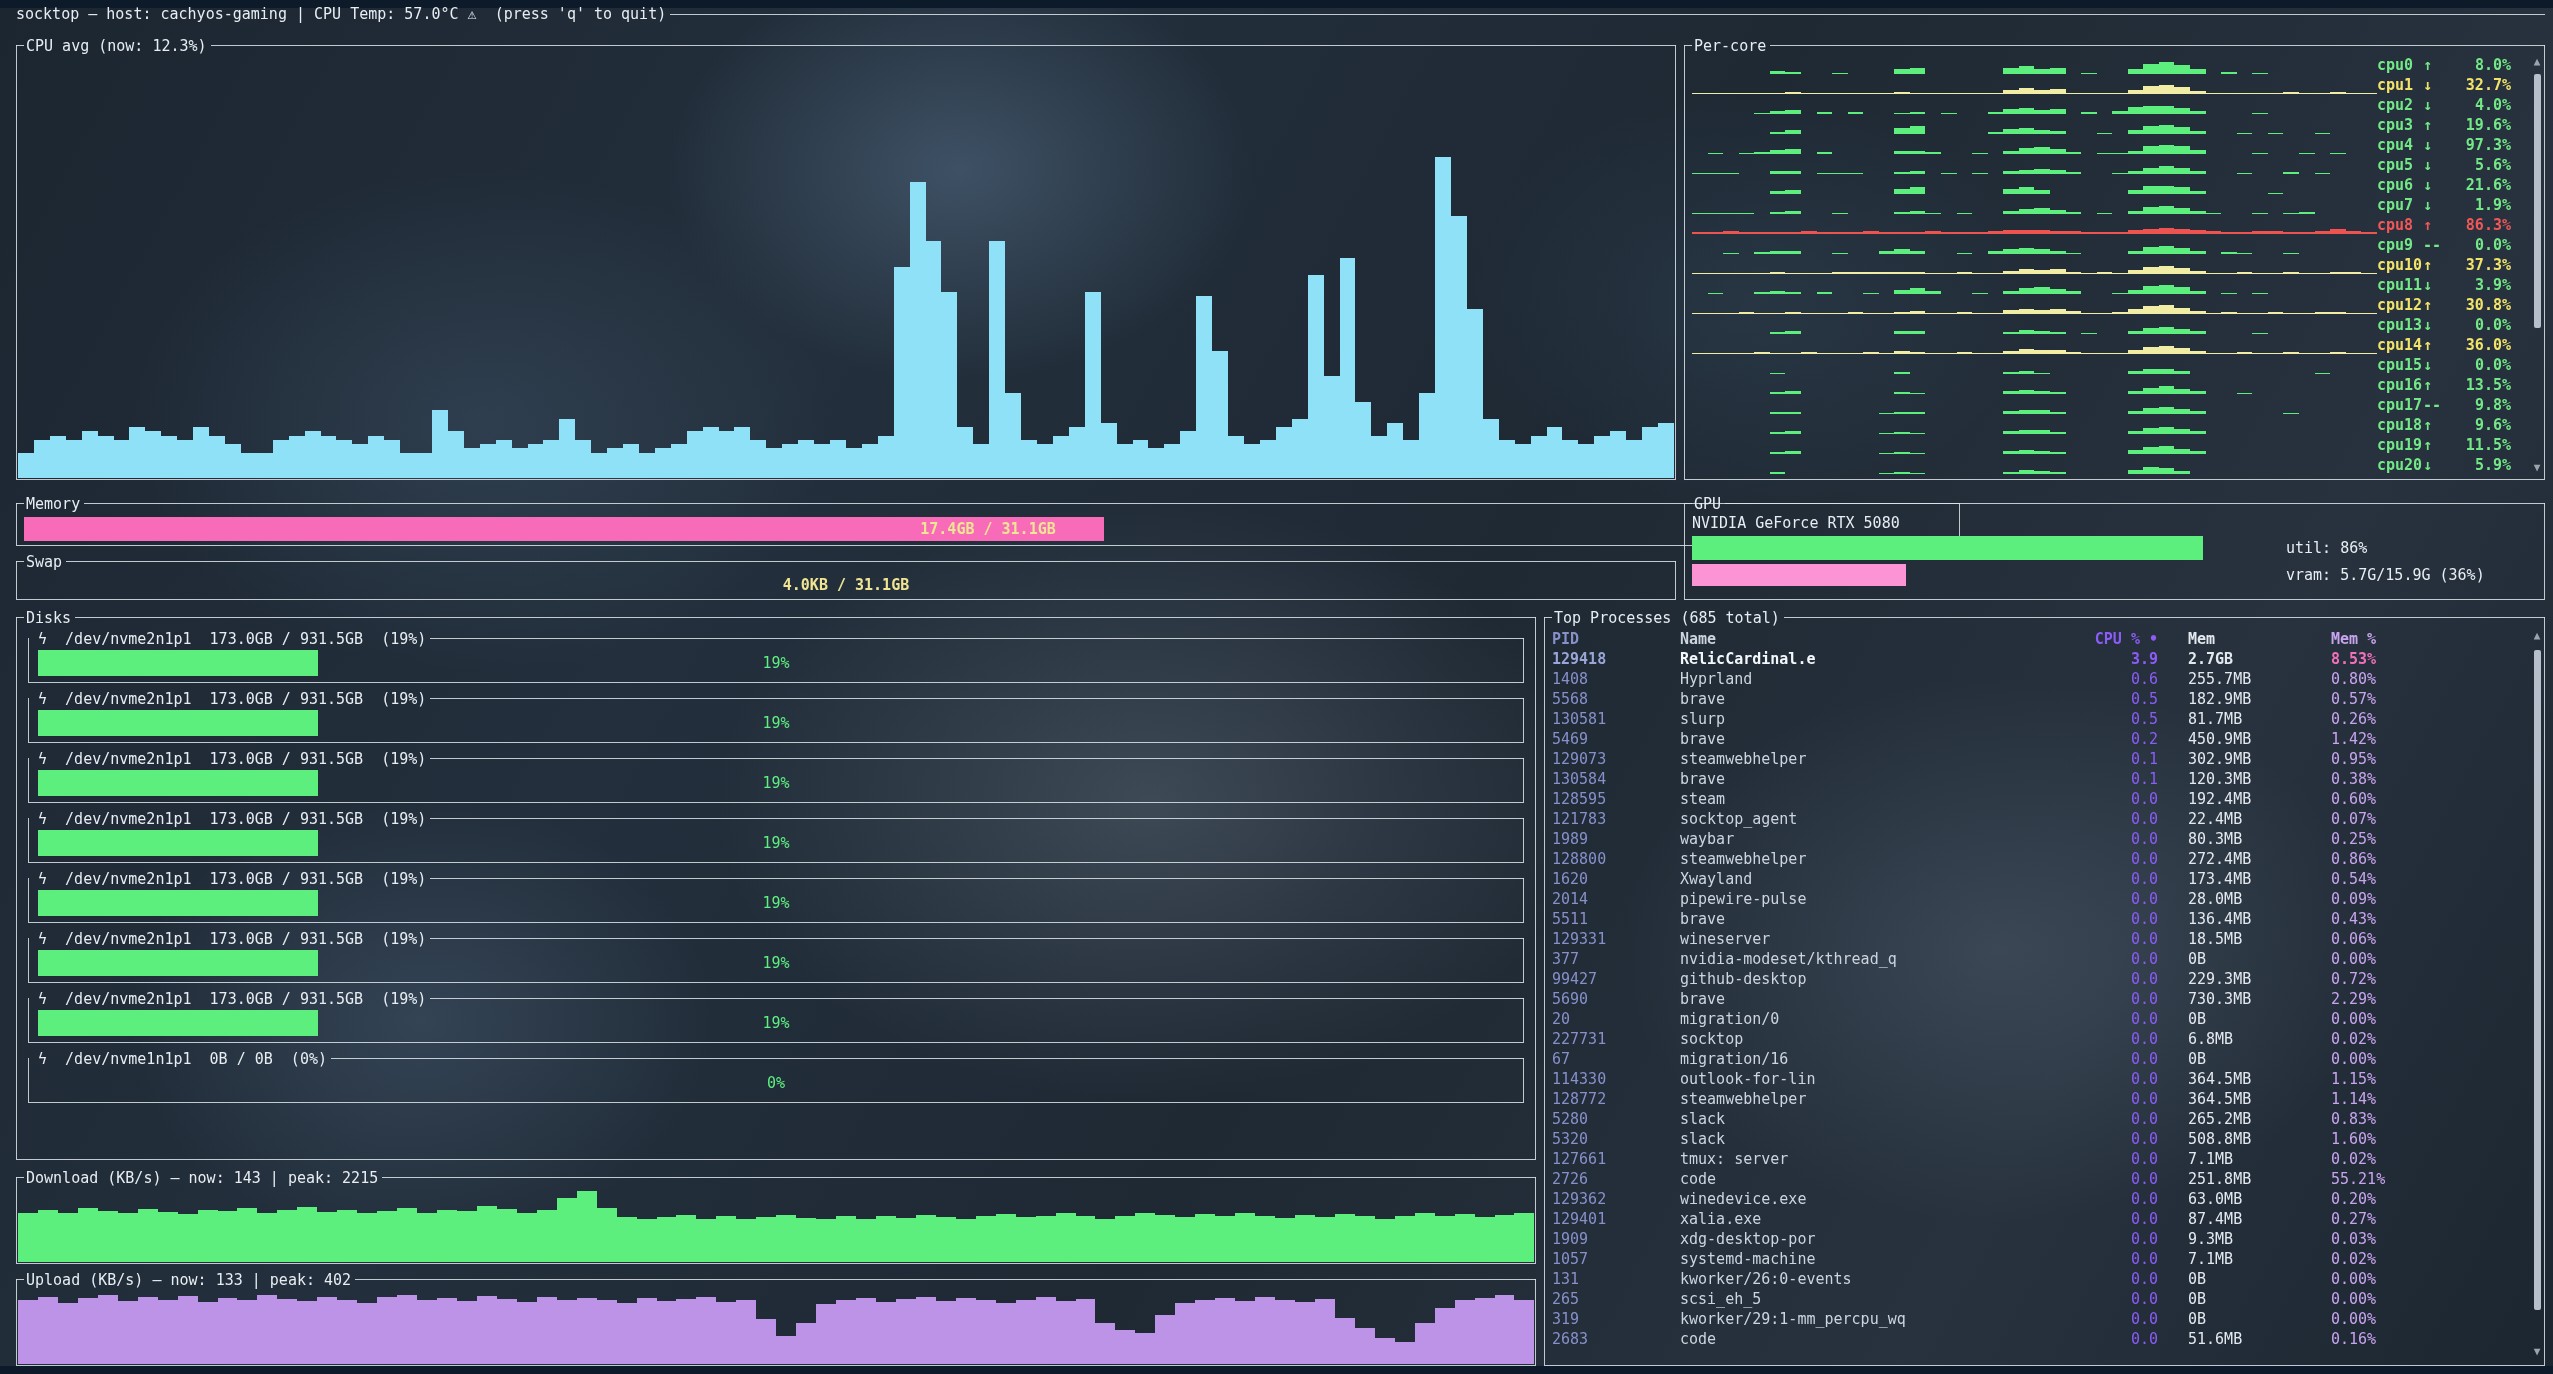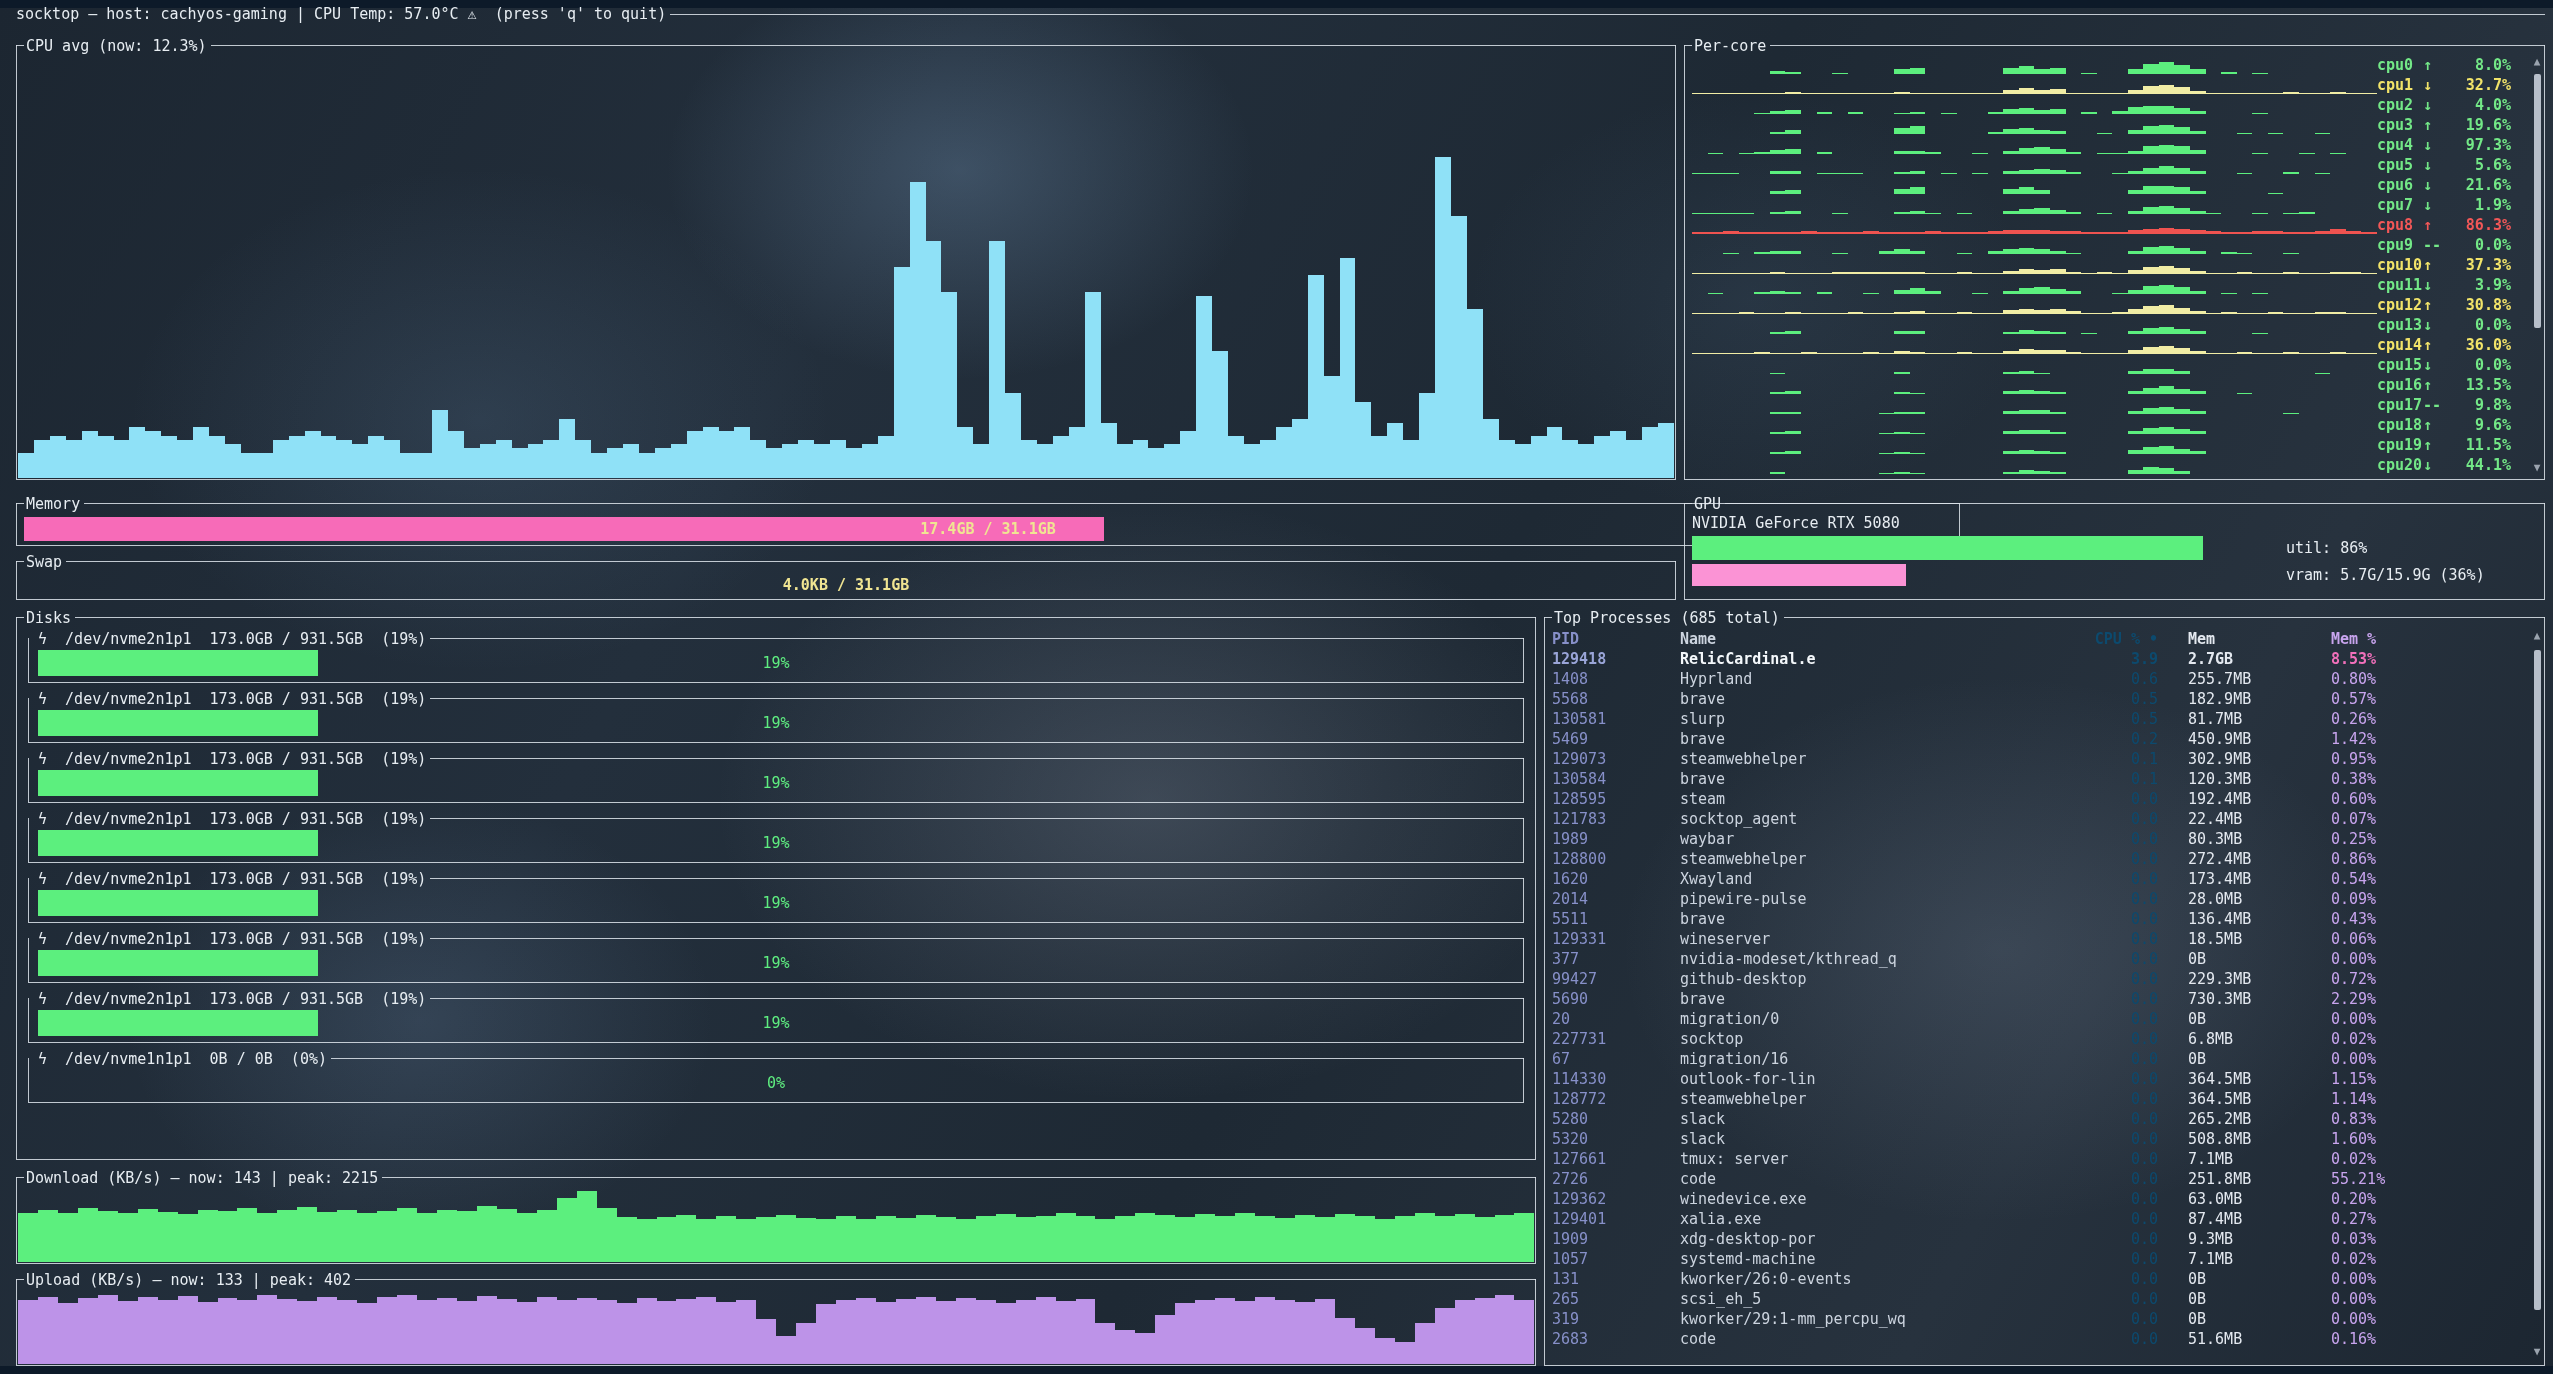--- a/index.html
+++ b/index.html
@@ -79,21 +79,21 @@
   .diskbox .gauge{height:26px;margin:0;text-decoration:underline;}
   .diskbox .gauge .glabel{line-height:26px;font-weight:normal;}
 
   
   .prow{display:grid;grid-template-columns:128px 1fr 86px 143px 160px;padding-right:70px;height:20px;line-height:20px;white-space:pre;overflow:hidden;}
   .prow .pcpu{text-align:right;}
   .prow .pmem,.prow .pmempct{padding-left:30px;}
   .phead span{color:#93f1d1;font-weight:bold;}
   .prow .ppid{color:#8790c9;}
   .prow .pname{color:#ccd4df;}
-  .prow .pcpu{color:#0c4a6e;}
+  .prow .pcpu{color:#8b5cf6;}
   .prow .pmem{color:#e4e9f0;}
   .prow .pmempct{color:#c8a4ee;}
   .prow.first *{font-weight:bold;}
   .prow.first .ppid{color:#9aa5d8;}
   .prow.first .pname{color:#f4f8fb;}
   .prow.first .pmempct{color:#f270bb;}
 
   
   .sb-arrow{position:absolute;right:2px;width:12px;font-size:11px;line-height:12px;color:#9aa3ae;text-align:center;cursor:pointer;}
   .sb-thumb{position:absolute;right:4px;width:7px;background:#b7bfca;border-radius:2px;cursor:pointer;}
@@ -1372,21 +1372,21 @@
               <i style="height: 0%;"></i>
               <i style="height: 0%;"></i>
               <i style="height: 0%;"></i>
               <i style="height: 0%;"></i>
               <i style="height: 0%;"></i>
             </div>
           </div>
           <div class="core-label g">
             <span class="cname">cpu20</span>
             <span class="carrow">↓</span>
-            <span class="cval">44.1%</span>
+            <span class="cval">5.9%</span>
           </div>
         </div>
       </div>
     </div>
   <div class="sb-arrow" style="top:20px;">▲</div>
   <div class="sb-thumb" style="top:38px;height:254px;"></div>
   <div class="sb-arrow" style="bottom:6px;">▼</div>
 </div>
 
 <div class="panel" style="left:16px;top:494px;width:1944px;height:52px;">

